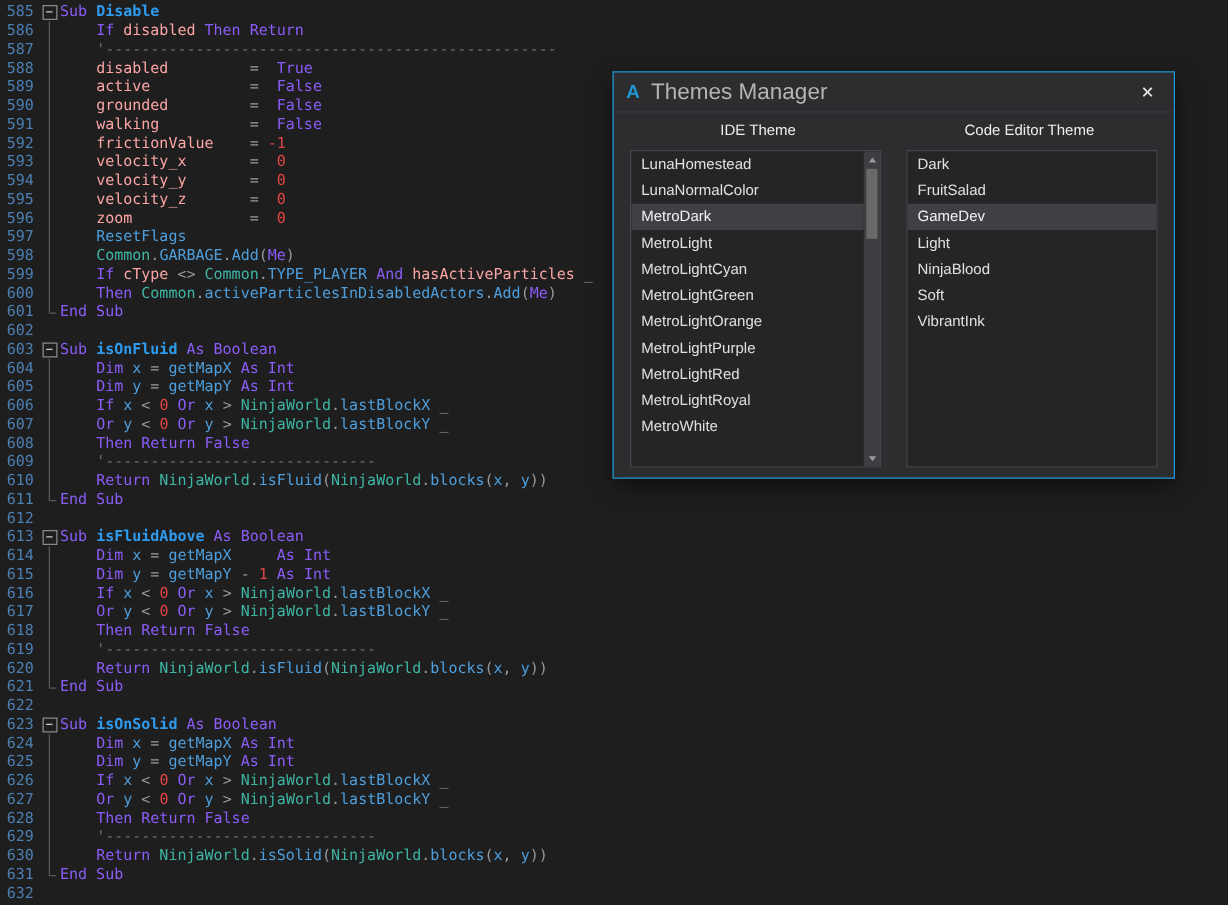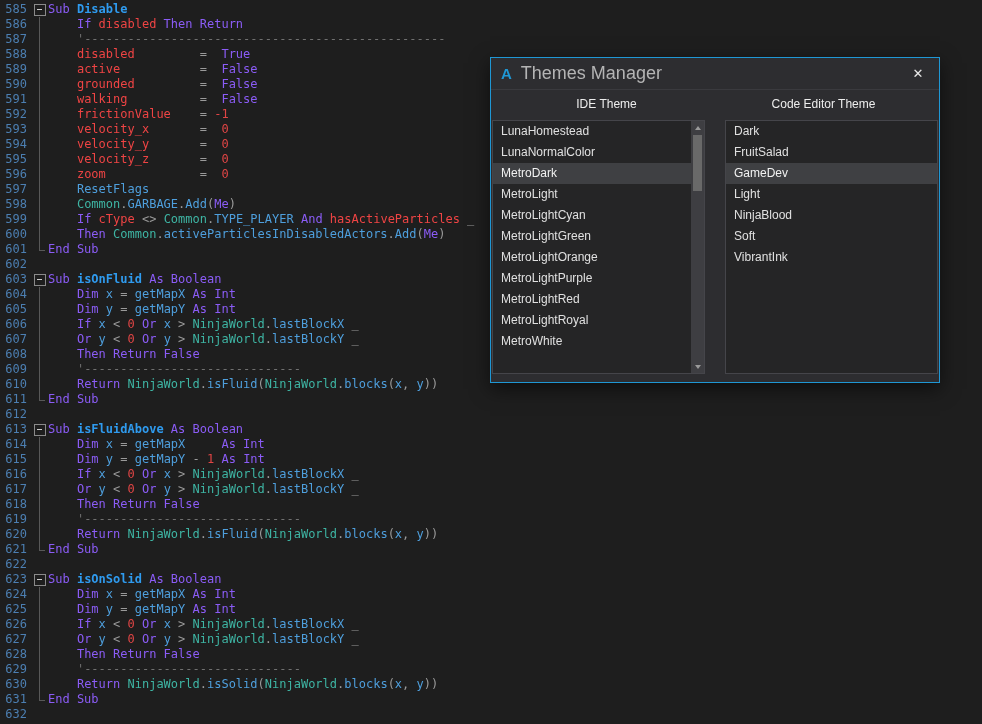--- a/index.html
+++ b/index.html
@@ -18,42 +18,42 @@
   .code { flex: none; white-space: pre; }
 
   .fold-s::before { content:""; position:absolute; left:2px; top:2px; width:10px; height:10px; border:1px solid #8a8a8a; background:#1e1e1e; }
   .fold-s::after  { content:""; position:absolute; left:5px; top:7px; width:5px; border-top:1px solid #cccccc; }
   .fold-m::before { content:""; position:absolute; left:7px; top:0; bottom:0; border-left:1px solid #585858; }
   .fold-e::before { content:""; position:absolute; left:7px; top:0; height:8px; border-left:1px solid #585858; }
   .fold-e::after  { content:""; position:absolute; left:7px; top:8px; width:6px; border-top:1px solid #585858; }
 
   .tk-k { color:#8b5cf6; }                 
   .tk-m { color:#2f9bef; font-weight:bold; }
-  .tk-v { color:#ef4444;margin-top:13px; }                 
+  .tk-v { color:#fca5a5;margin-top:13px; }                 
   .tk-n { color:#e04545; }                 
   .tk-c { color:#707070; }                 
   .tk-t { color:#3eb5a4; }                 
   .tk-b { color:#4e9fdd; }                 
   .tk-o { color:#9a9a9a; }                 
   .tk-s { }
 
   
   .dialog {
     position: absolute; left: 490px; top: 57px; width: 450px; height: 326px;
     background: #2d2d30; border: 1px solid #1f97d4; z-index: 10;
     font-family: "Liberation Sans", sans-serif;
     box-shadow: 0 6px 18px rgba(0,0,0,.55);
   }
   .titlebar { height: 32px; display: flex; align-items: center; padding: 0 10px; border-bottom: 1px solid #3a3a3e; }
   .logo  { color: #1f97d4; font-weight: bold; font-size: 15px; }
   .title { color: #b4b4b4; font-size: 18px; margin-left: 9px; }
   .close { margin-left: auto; color: #e8e8e8; font-size: 13px; width: 22px; text-align: center; cursor: default; }
   .headers { display: flex; height: 28px; align-items: center; padding: 0 7px; }
   .hdr { flex: 1; text-align: center; color: #ededed; font-size: 12px; }
-  .lists { display: flex; gap: 20px; padding: 0 1px; height: 254px; margin-top: 2px; justify-content: center; }
+  .lists { display: flex; gap: 20px; padding: 0 13px; height: 254px; margin-top: 2px; justify-content: center; }
   .listbox { flex: 1; position: relative; background: #252526; border: 1px solid #45454a; overflow: hidden; }
   .list-inner { position: absolute; top: 0; left: 0; right: 0; bottom: 0; }
   .has-scroll .list-inner { right: 13px; }
   .list-item { height: 21px; line-height: 21px; padding-left: 8px; font-size: 12px; color: #e0e0e0; white-space: nowrap; }
   .list-item.selected { background: #3f4043; color: #f2f2f2; }
 
   .scrollbar { position: absolute; top: 0; right: 0; bottom: 0; width: 13px; background: #3e3e42; }
   .sb-btn { position: absolute; left: 0; width: 13px; height: 13px; display: flex; align-items: center; justify-content: center; }
   .sb-btn.up { top: 0; }
   .sb-btn.down { bottom: 0; }

